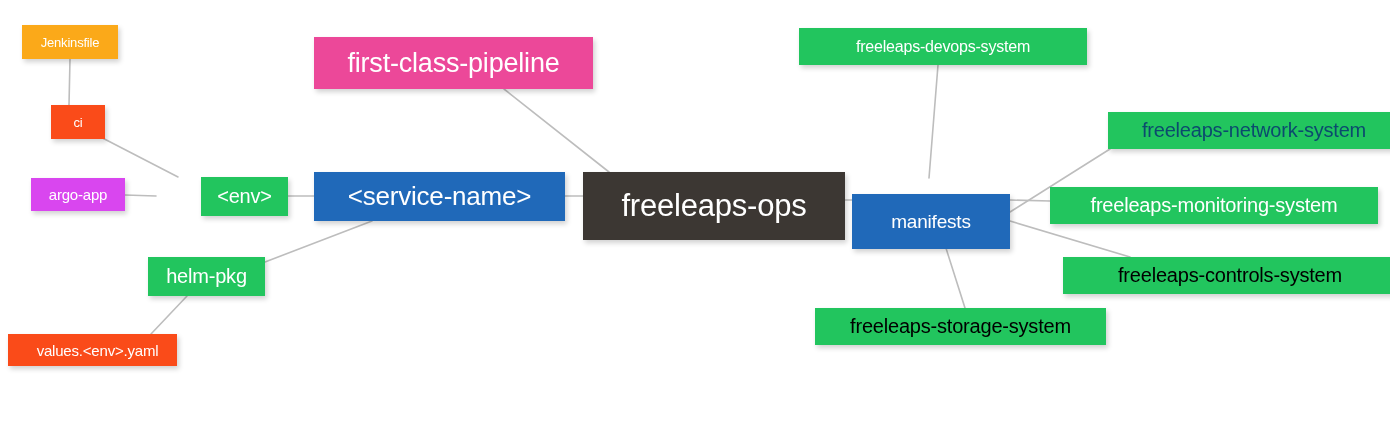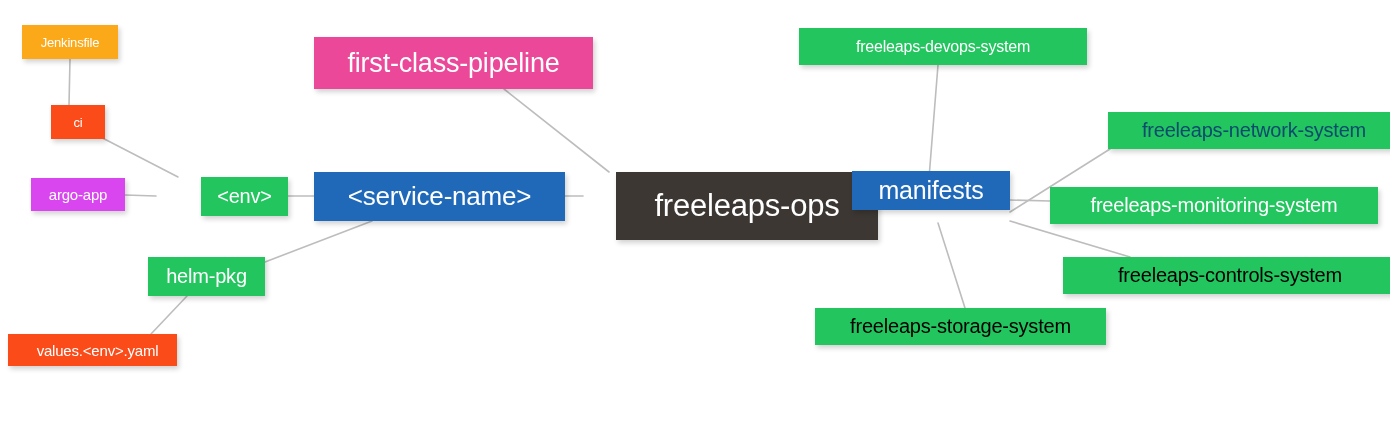--- a/index.html
+++ b/index.html
@@ -31,21 +31,21 @@
     box-sizing: border-box;
     display: flex;
     align-items: center;
     justify-content: center;
     color: #ffffff;
     border-radius: 0;
     white-space: nowrap;
     box-shadow: 2px 3px 5px rgba(0,0,0,0.18);
     letter-spacing: -0.2px;
   }
-  .n-root   { background: #3c3733; margin-left: 33px; }
+  .n-root   { background: #3c3733; }
   .n-blue   { background: #2069b9; }
   .n-green  { background: #22c55e; }
   .n-orange { background: #fba919; }
   .n-red    { background: #fa4b19; }
 </style>
 </head>
 <body>
 
 <div id="canvas">
   <svg id="edge-layer" viewBox="0 0 1390 421" width="1390" height="421">
@@ -67,20 +67,20 @@
   <div id="node-layer">
       <div class="node n-orange" style="left: 22px; top: 25px; width: 96px; height: 34px; font-size: 13px; background: rgb(251, 169, 25); color: rgb(255, 255, 255);">Jenkinsfile</div>
       <div class="node n-red" style="left: 51px; top: 105px; width: 54px; height: 34px; font-size: 13px; background: rgb(250, 75, 25); color: rgb(255, 255, 255);">ci</div>
       <div class="node n-red" style="left: 31px; top: 178px; width: 94px; height: 33px; font-size: 15px; background: #d946ef; color: rgb(255, 255, 255);">argo-app</div>
       <div class="node n-green" style="left: 156px; top: 177px; width: 87px; height: 39px; font-size: 20px; background: rgb(34, 197, 94); color: rgb(255, 255, 255); margin-left: 45px;">&lt;env&gt;</div>
       <div class="node n-green" style="left: 148px; top: 257px; width: 117px; height: 39px; font-size: 20px; background: rgb(34, 197, 94); color: rgb(255, 255, 255);">helm-pkg</div>
       <div class="node n-red" style="left: 8px; top: 334px; width: 169px; height: 32px; font-size: 15px; background: rgb(250, 75, 25); color: rgb(255, 255, 255); padding-left: 10px;">values.&lt;env&gt;.yaml</div>
       <div class="node n-blue" style="left: 314px; top: 37px; width: 279px; height: 52px; font-size: 27px; background: #ec4899; color: rgb(255, 255, 255);">first-class-pipeline</div>
       <div class="node n-blue" style="left: 314px; top: 172px; width: 251px; height: 49px; font-size: 26px; background: rgb(32, 105, 185); color: rgb(255, 255, 255);">&lt;service-name&gt;</div>
       <div class="node n-root" style="left: 583px; top: 172px; width: 262px; height: 68px; font-size: 31px; background: rgb(60, 55, 51); color: rgb(255, 255, 255);">freeleaps-ops</div>
-      <div class="node n-blue" style="left: 852px; top: 171px; width: 158px; height: 39px; font-size: 25px; background: rgb(32, 105, 185); color: rgb(255, 255, 255);">manifests</div>
+      <div class="node n-blue" style="left: 852px; top: 194px; width: 158px; height: 55px; font-size: 19px; background: rgb(32, 105, 185); color: rgb(255, 255, 255);">manifests</div>
       <div class="node n-green" style="left: 799px; top: 28px; width: 288px; height: 37px; font-size: 16px; background: rgb(34, 197, 94); color: rgb(255, 255, 255);">freeleaps-devops-system</div>
       <div class="node n-green" style="left: 1108px; top: 112px; width: 292px; height: 37px; font-size: 20px; background: rgb(34, 197, 94); color: #0c4a6e;">freeleaps-network-system</div>
       <div class="node n-green" style="left: 1050px; top: 187px; width: 328px; height: 37px; font-size: 20px; background: rgb(34, 197, 94); color: rgb(255, 255, 255);">freeleaps-monitoring-system</div>
       <div class="node n-green" style="left: 1063px; top: 257px; width: 334px; height: 37px; font-size: 20px; background: rgb(34, 197, 94); color: #000000;">freeleaps-controls-system</div>
       <div class="node n-green" style="left: 815px; top: 308px; width: 291px; height: 37px; font-size: 20px; background: rgb(34, 197, 94); color: #000000;">freeleaps-storage-system</div>
     </div>
 </div>
 
 </body></html>

